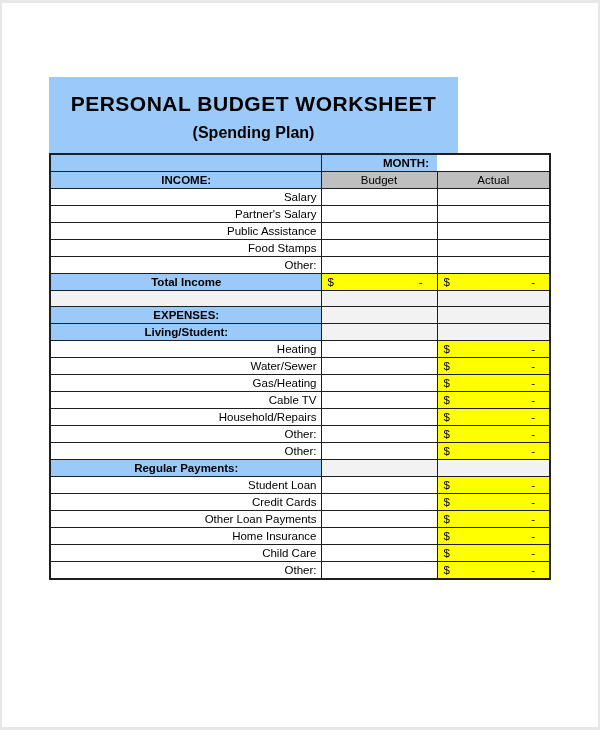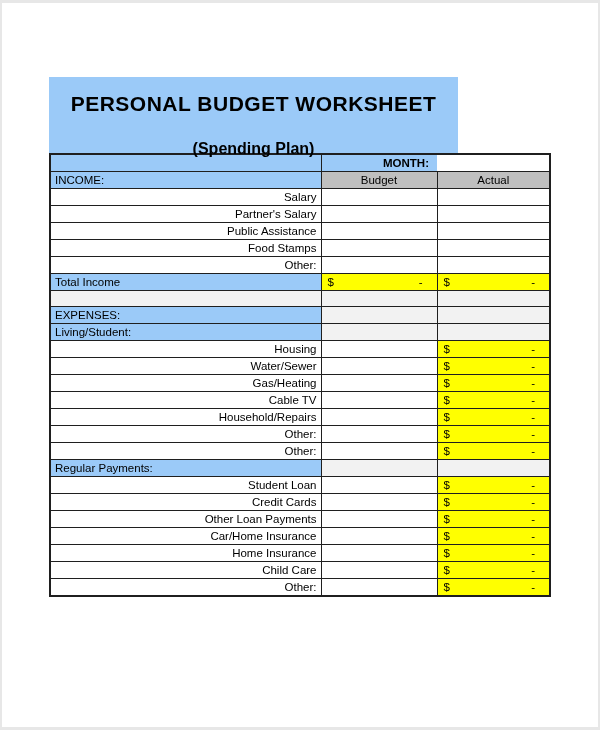--- a/index.html
+++ b/index.html
@@ -26,34 +26,34 @@
   .sheet{position:absolute;left:49px;top:77px;width:409px;}
   .hdr{
     background:var(--header_blue);height:76px;text-align:center;
     box-sizing:border-box;
   }
   .hdr .title{
     font-size:21px;font-weight:bold;letter-spacing:0.5px;
     margin:0;padding-top:16px;line-height:22px;
   }
   .hdr .subtitle{
-    font-size:16px;font-weight:bold;margin:16px;padding-top:9px;line-height:17px;
+    font-size:16px;font-weight:bold;margin:0;padding-top:9px;line-height:17px;
   }
   table{
     border-collapse:collapse;width:500px;table-layout:fixed;
     border:2px solid var(--border_dark);
   }
   col.c1{width:271px;} col.c2{width:116px;} col.c3{width:113px;}
   td{
     border:1px solid var(--border_dark);
     height:16.4px;line-height:16px;font-size:11.5px;
     padding:0 3px;overflow:hidden;white-space:nowrap;box-sizing:border-box;
   }
   td.lbl{text-align:right;padding-right:4px;}
-  td.sec{background:var(--header_blue);font-weight:normal;text-align:left;padding-left:4px;}
+  td.sec{background:var(--header_blue);font-weight:bold;text-align:center;padding-left:4px;}
   td.month-lbl{background:var(--header_blue);font-weight:bold;text-align:right;padding-right:8px;border-right:none;}
   td.month-blank{background:var(--header_blue);}
   td.month-input{border-left:none;background:#fff;}
   td.grayhead{background:var(--col_header_gray);text-align:center;}
   td.lightgray{background:var(--row_gray);}
   td.yellow{background:var(--highlight_yellow);}
   td.money .cur{float:left;padding-left:3px;}
   td.money .dash{float:right;padding-right:11px;}
 </style>
 </head>
@@ -138,21 +138,21 @@
         <td class="lightgray"></td>
       </tr>
 
       <tr>
         <td class="sec">Living/Student:</td>
         <td class="lightgray"></td>
         <td class="lightgray"></td>
       </tr>
 
       <tr>
-        <td class="lbl">Housing</td>
+        <td class="lbl">Heating</td>
         <td></td>
         <td class="yellow money">
           <span class="cur">$</span>
           <span class="dash">-</span>
         </td>
       </tr>
       <tr>
         <td class="lbl">Water/Sewer</td>
         <td></td>
         <td class="yellow money">
@@ -218,28 +218,20 @@
       <tr>
         <td class="lbl">Credit Cards</td>
         <td></td>
         <td class="yellow money">
           <span class="cur">$</span>
           <span class="dash">-</span>
         </td>
       </tr>
       <tr>
         <td class="lbl">Other Loan Payments</td>
-        <td></td>
-        <td class="yellow money">
-          <span class="cur">$</span>
-          <span class="dash">-</span>
-        </td>
-      </tr>
-      <tr>
-        <td class="lbl">Car/Home Insurance</td>
         <td></td>
         <td class="yellow money">
           <span class="cur">$</span>
           <span class="dash">-</span>
         </td>
       </tr>
       <tr>
         <td class="lbl">Home Insurance</td>
         <td></td>
         <td class="yellow money">

